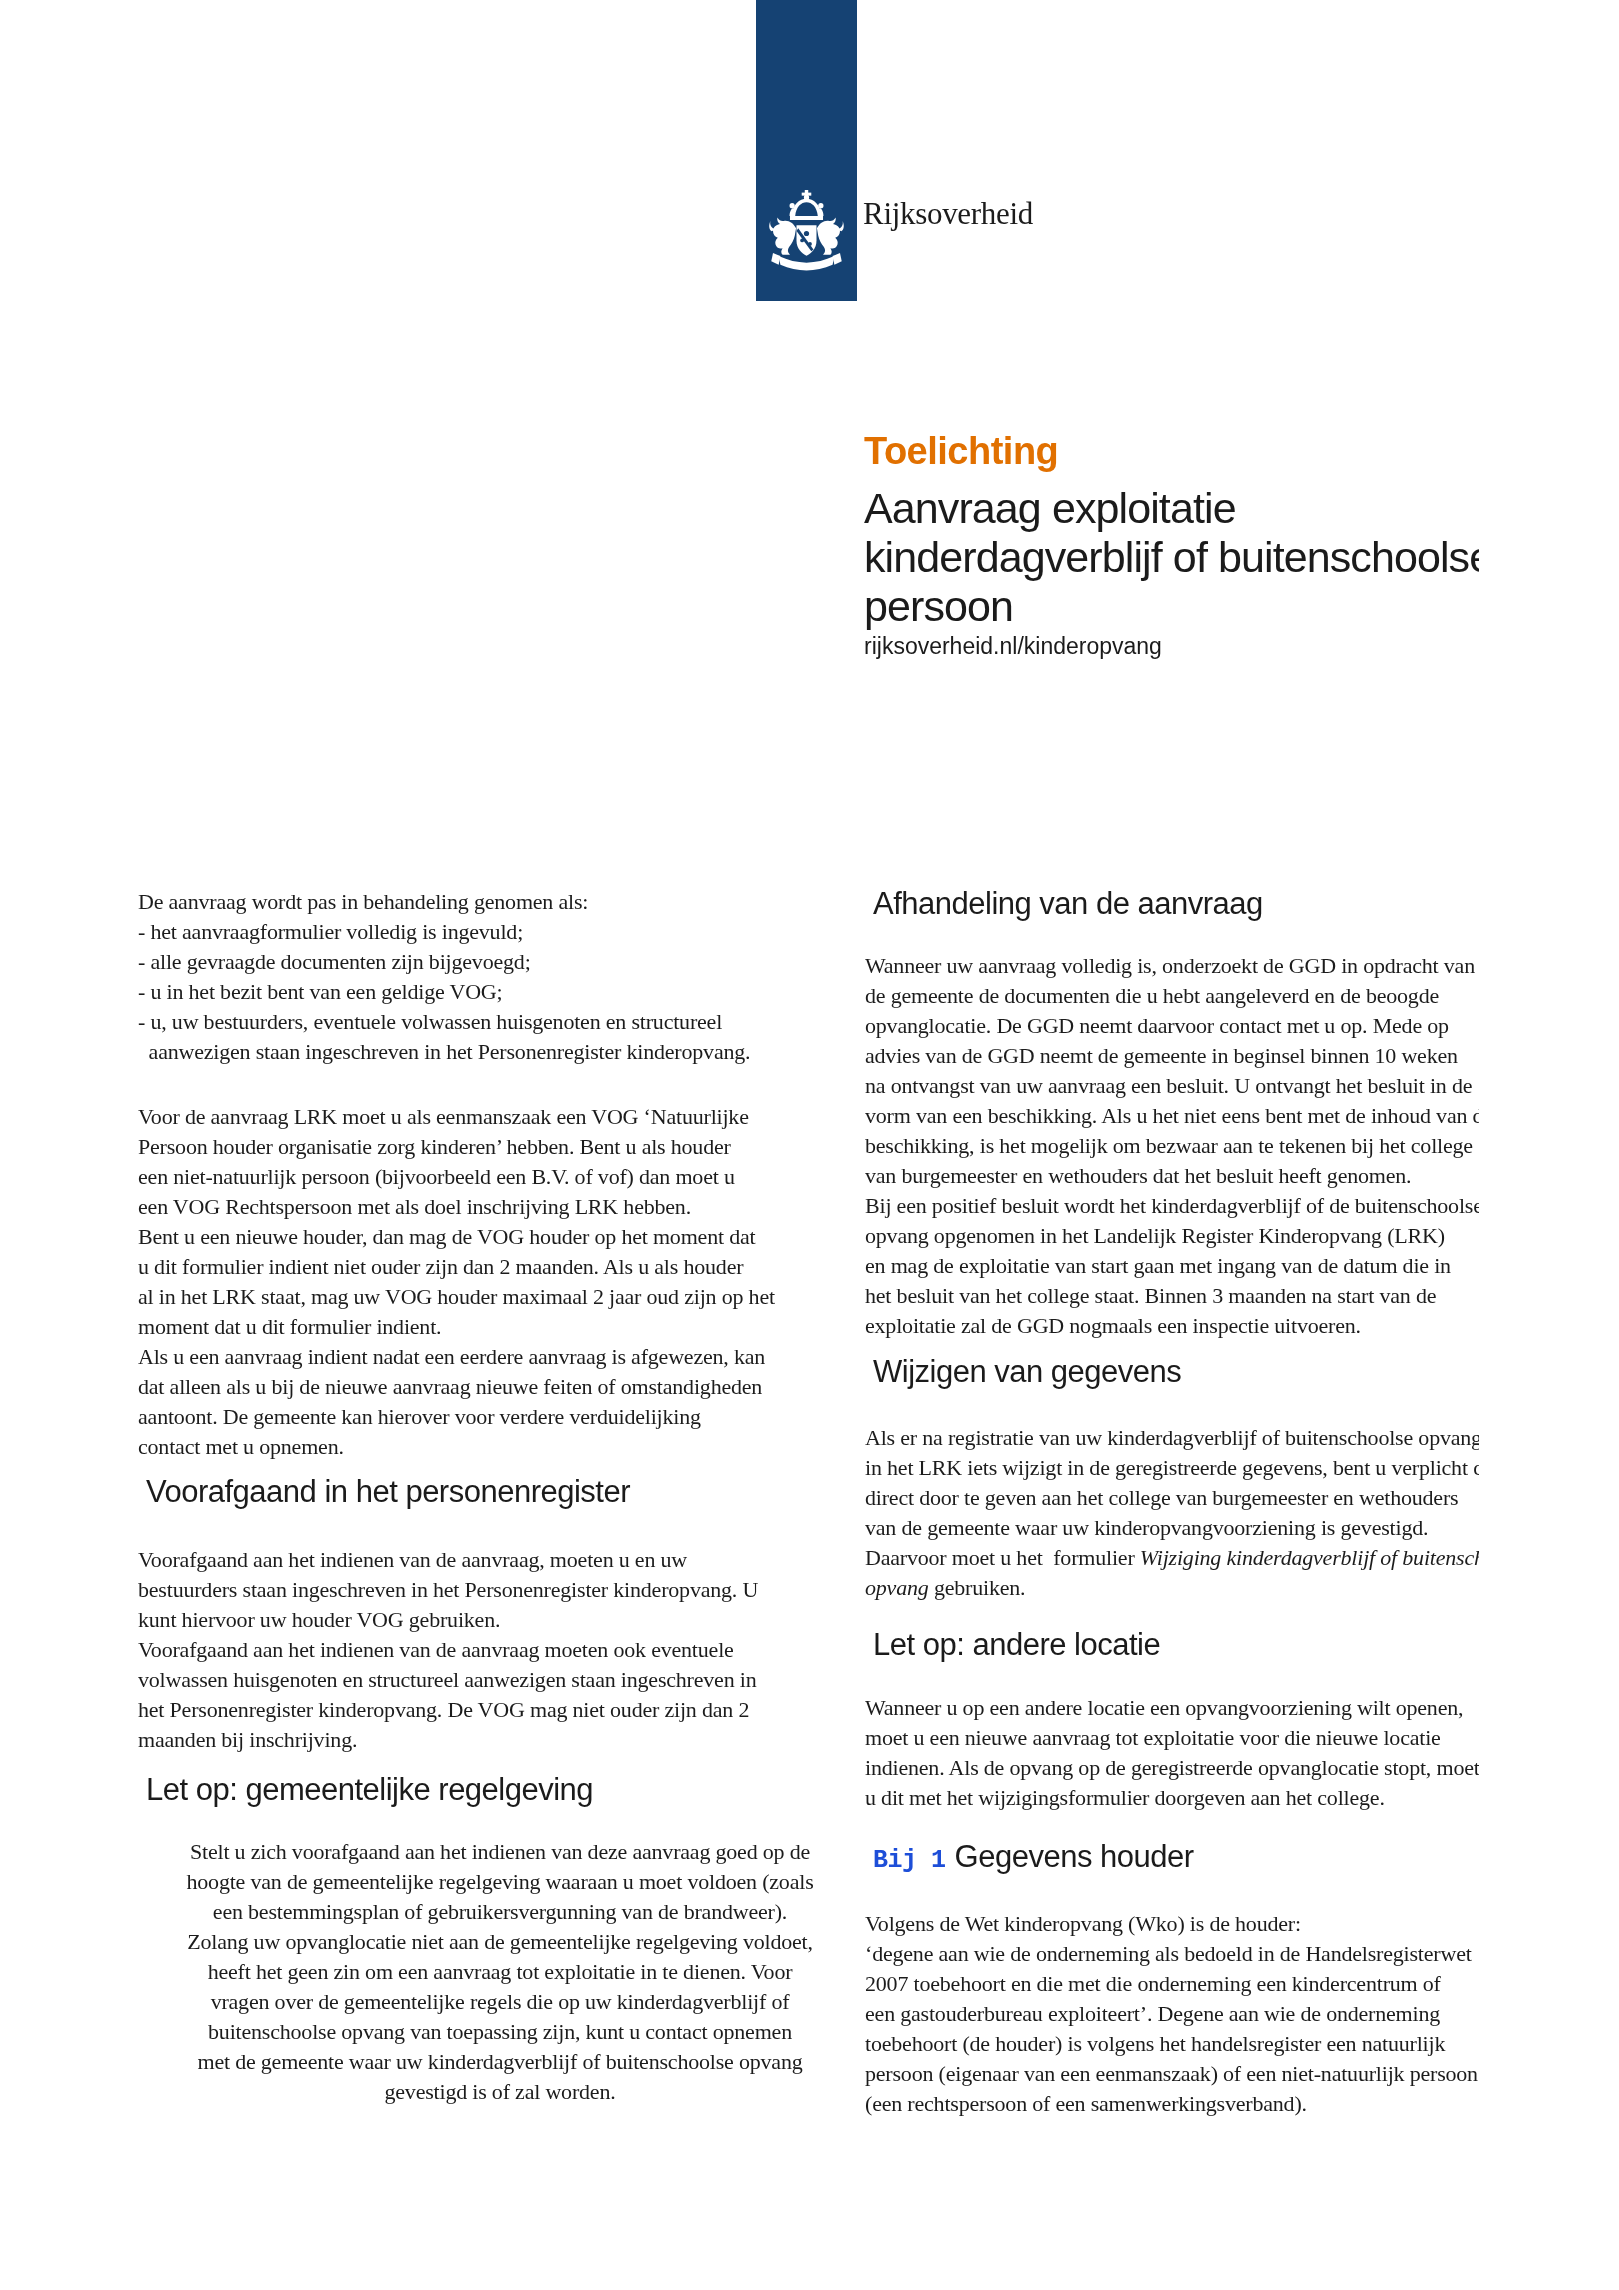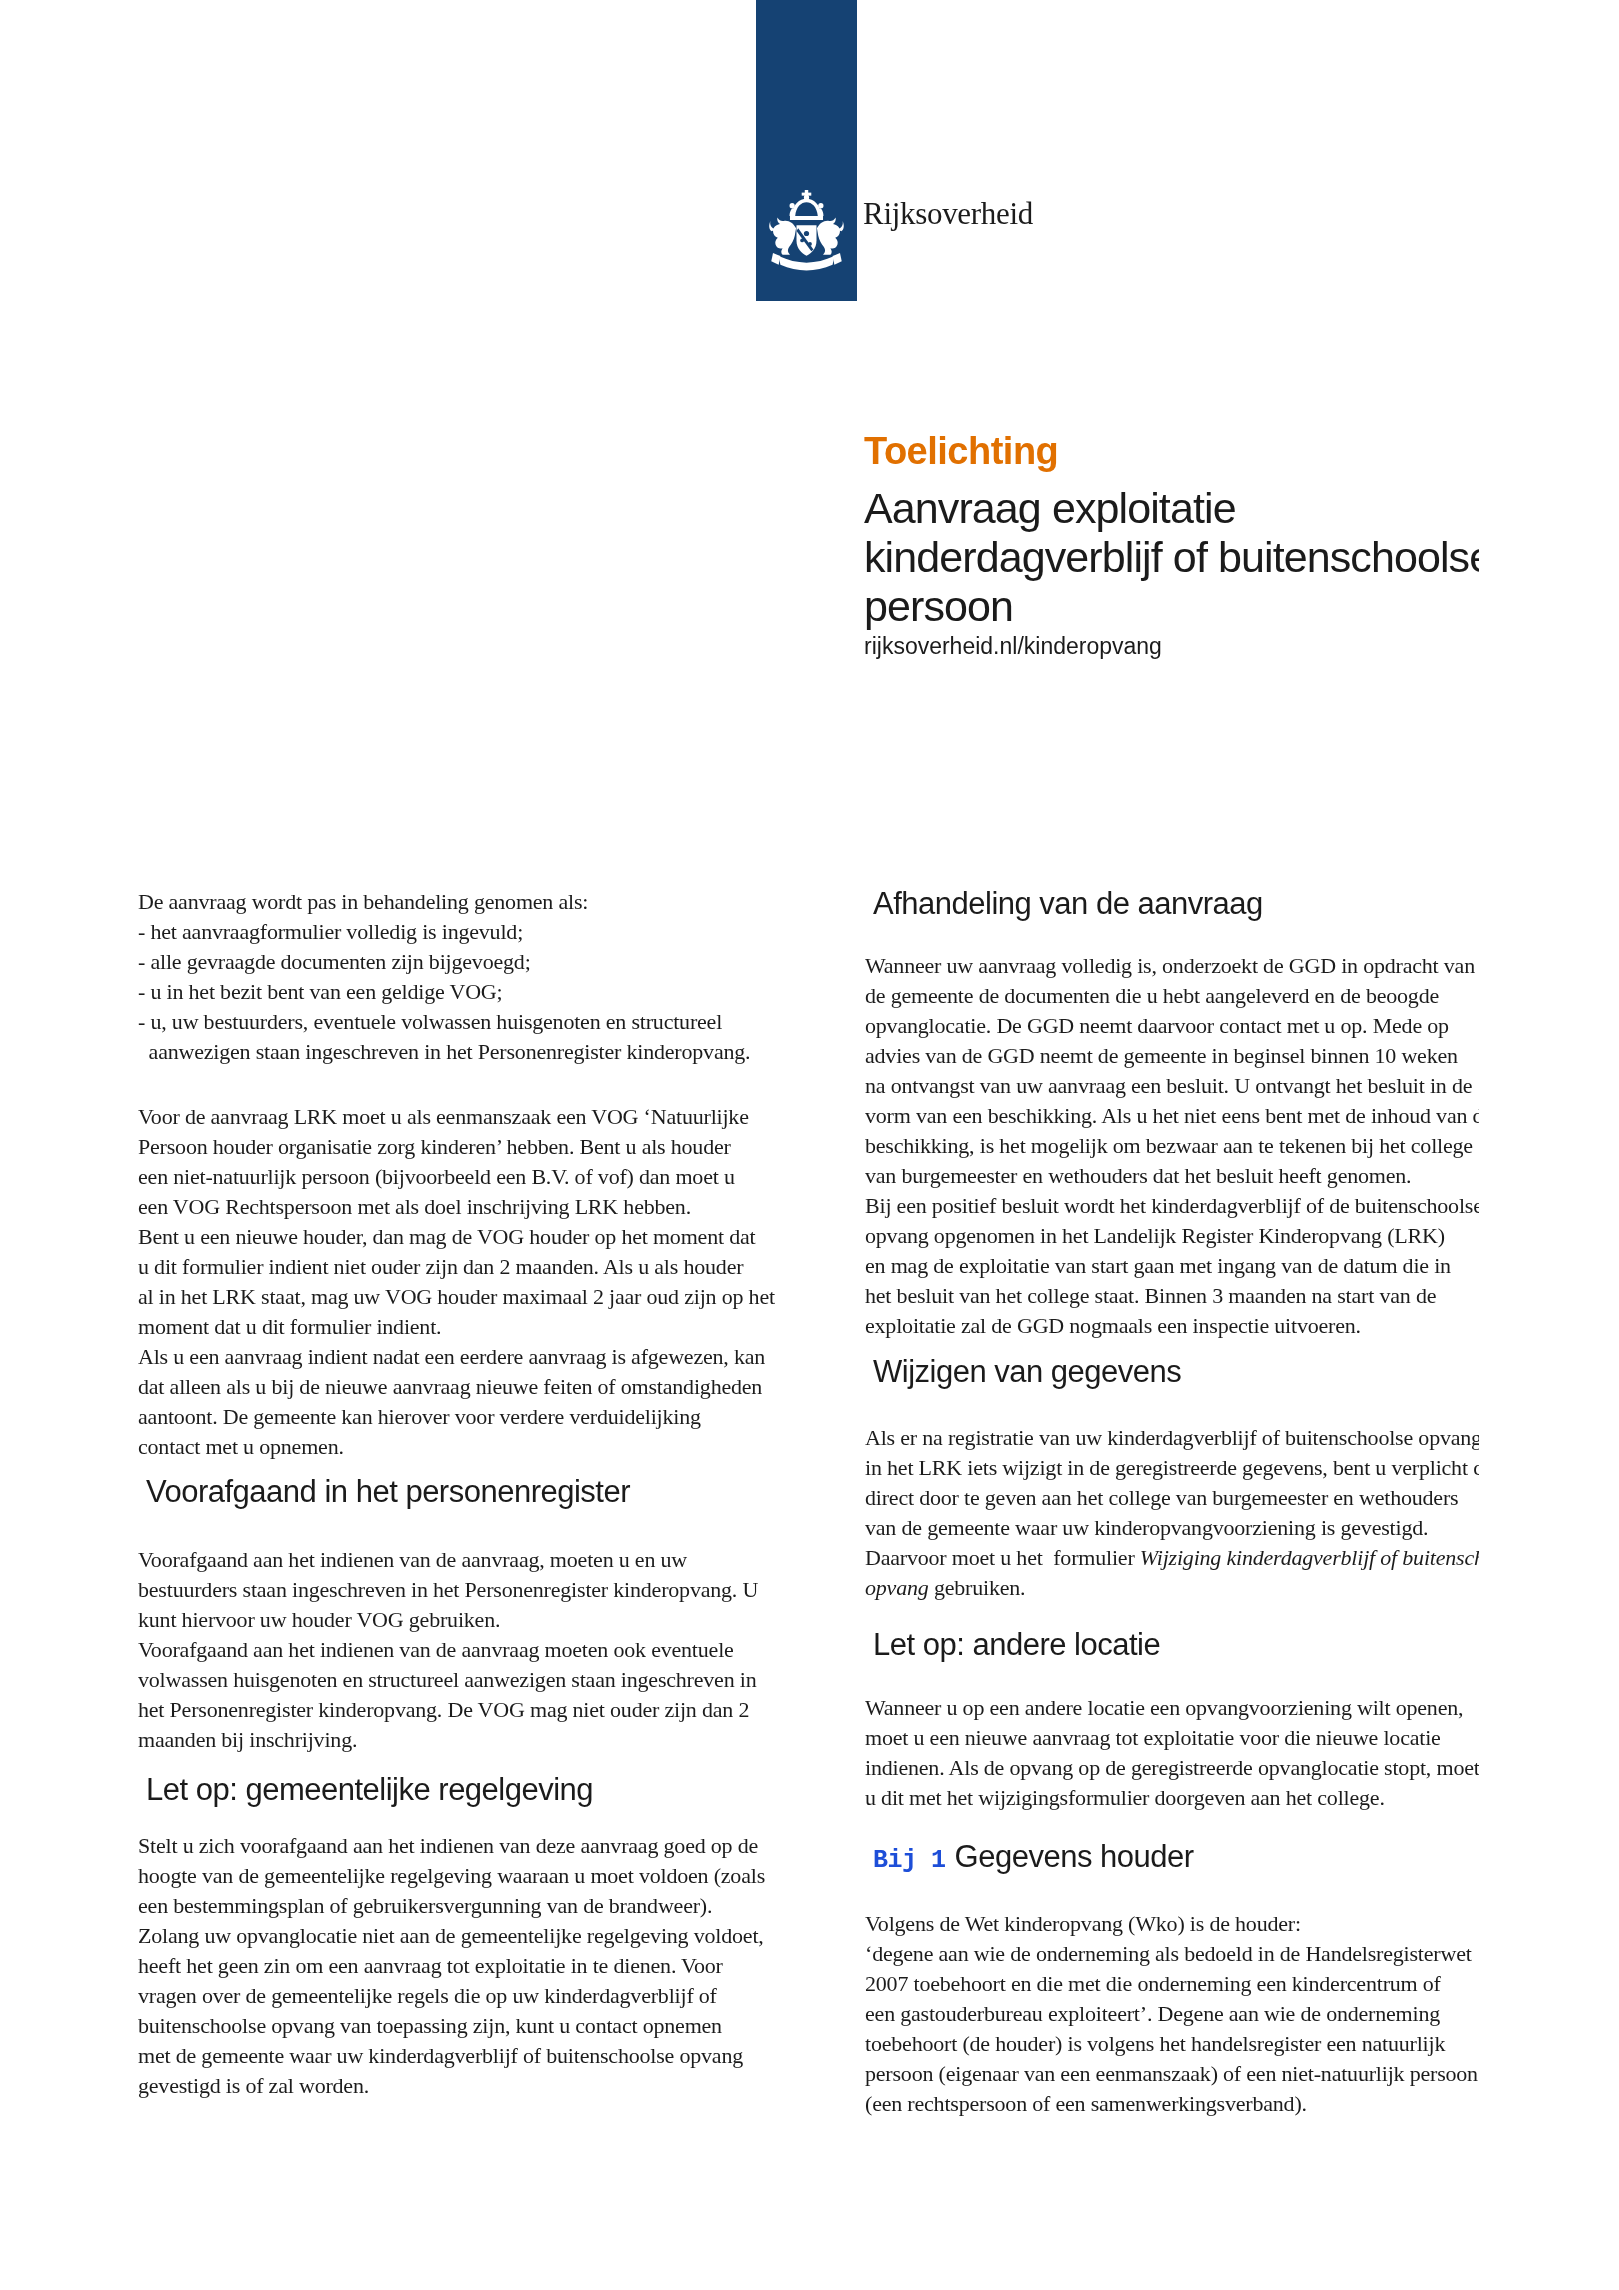--- a/index.html
+++ b/index.html
@@ -91,21 +91,21 @@
     color: #1d4ed8;
     margin-right: 9.1px;
     text-align: center;
   }
   
   .col-left  .p1 { margin-top: 7.3px; }
   .col-left  .p2 { margin-top: 35px; }
   .col-left  .h1 { margin-top: 10px; }
   .col-left  .p3 { margin-top: 33px; }
   .col-left  .h2 { margin-top: 14.6px; }
-  .col-left  .p4 { margin-top: 21px; }
+  .col-left  .p4 { margin-top: 27px; text-align: center; }
   .col-right .h1 { margin-top: 3.7px; }
   .col-right .p1 { margin-top: 27.4px; }
   .col-right .h2 { margin-top: 11px; }
   .col-right .p2 { margin-top: 31px; }
   .col-right .h3 { margin-top: 22px; }
   .col-right .p3 { margin-top: 28px; }
   .col-right .h4 { margin-top: 24px; }
   .col-right .p4 { margin-top: 28px; }
 </style>
 </head>

